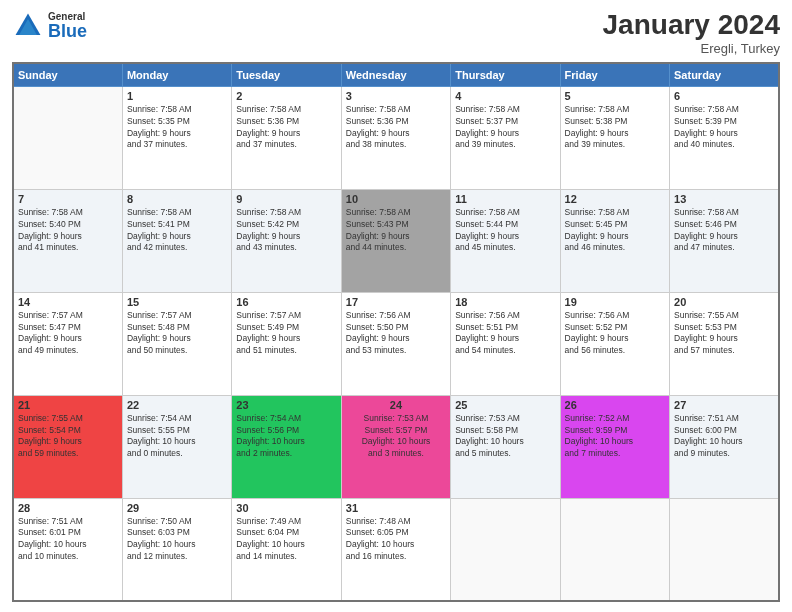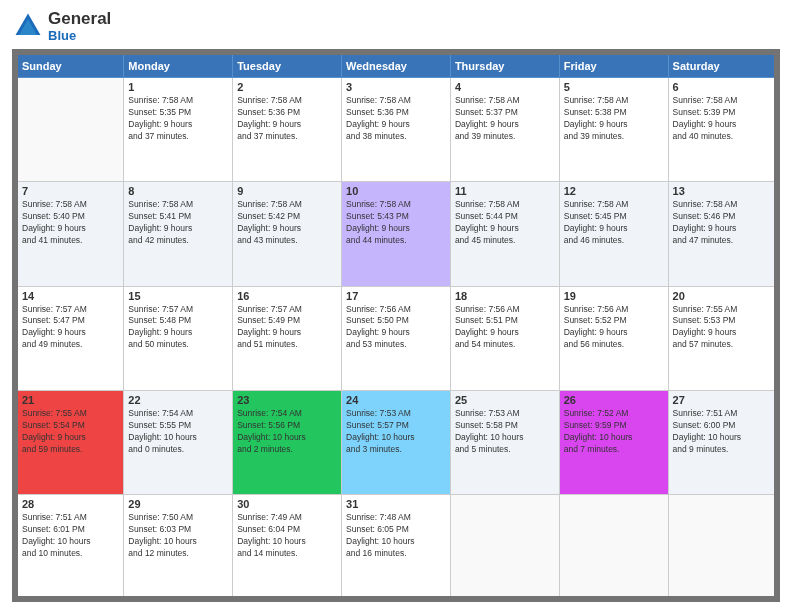--- a/index.html
+++ b/index.html
@@ -27,26 +27,26 @@
       display: flex;
       align-items: center;
       gap: 4px;
     }
     .logo-text {
       display: flex;
       flex-direction: column;
       line-height: 1.1;
     }
     .logo-general {
-      font-size: 17px;
+      font-size: 10px;
       font-weight: bold;
       color: #333;
     }
     .logo-blue {
-      font-size: 13px;
+      font-size: 18px;
       font-weight: bold;
       color: #1a6bba;
     }
     .logo-icon {
       width: 32px;
       height: 32px;
     }
     .title-area {
       text-align: right;
     }
@@ -55,21 +55,21 @@
       font-weight: bold;
       color: #333;
       line-height: 1.1;
     }
     .location {
       font-size: 13px;
       color: #555;
     }
     .calendar {
       flex: 1;
-      border: 6px solid #737373;
+      border: 2px solid #737373;
       border-collapse: collapse;
       width: 100%;
       table-layout: fixed;
     }
     .calendar th {
       background-color: #3a74b8;
       color: #fff;
       font-size: 11px;
       font-weight: bold;
       padding: 5px 4px;
@@ -107,20 +107,24 @@
     <div class="logo">
       <svg class="logo-icon" viewBox="0 0 36 36">
         <polygon points="18,4 32,28 4,28" fill="#1a6bba"></polygon>
         <polygon points="18,10 28,28 8,28" fill="#3a9fd8" opacity="0.5"></polygon>
       </svg>
       <div class="logo-text">
         <span class="logo-general">General</span>
         <span class="logo-blue">Blue</span>
       </div>
     </div>
+    <div class="title-area">
+      <div class="month-title">January 2024</div>
+      <div class="location">Eregli, Turkey</div>
+    </div>
   </div>
 
   <table class="calendar">
     <thead>
       <tr>
       <th>Sunday</th>
           <th>Monday</th>
           <th>Tuesday</th>
           <th>Wednesday</th>
           <th>Thursday</th>
@@ -189,21 +193,21 @@
 Daylight: 9 hours
 and 42 minutes.</div>
           </td>
           <td style="background-color: rgb(240, 244, 248);">
             <span class="day-number">9</span>
             <div class="day-info" style="white-space: pre-line;">Sunrise: 7:58 AM
 Sunset: 5:42 PM
 Daylight: 9 hours
 and 43 minutes.</div>
           </td>
-          <td style="background-color: #c4b5fd;">
+          <td style="background-color: #a3a3a3;">
             <span class="day-number">10</span>
             <div class="day-info" style="white-space: pre-line;">Sunrise: 7:58 AM
 Sunset: 5:43 PM
 Daylight: 9 hours
 and 44 minutes.</div>
           </td>
           <td style="background-color: rgb(240, 244, 248);">
             <span class="day-number">11</span>
             <div class="day-info" style="white-space: pre-line;">Sunrise: 7:58 AM
 Sunset: 5:44 PM
@@ -291,21 +295,21 @@
 Daylight: 10 hours
 and 0 minutes.</div>
           </td>
           <td style="background-color: #22c55e;">
             <span class="day-number">23</span>
             <div class="day-info" style="white-space: pre-line;">Sunrise: 7:54 AM
 Sunset: 5:56 PM
 Daylight: 10 hours
 and 2 minutes.</div>
           </td>
-          <td style="background-color: #7dd3fc;">
+          <td style="background-color: #ec4899; text-align: center;">
             <span class="day-number">24</span>
             <div class="day-info" style="white-space: pre-line;">Sunrise: 7:53 AM
 Sunset: 5:57 PM
 Daylight: 10 hours
 and 3 minutes.</div>
           </td>
           <td style="background-color: rgb(240, 244, 248);">
             <span class="day-number">25</span>
             <div class="day-info" style="white-space: pre-line;">Sunrise: 7:53 AM
 Sunset: 5:58 PM

